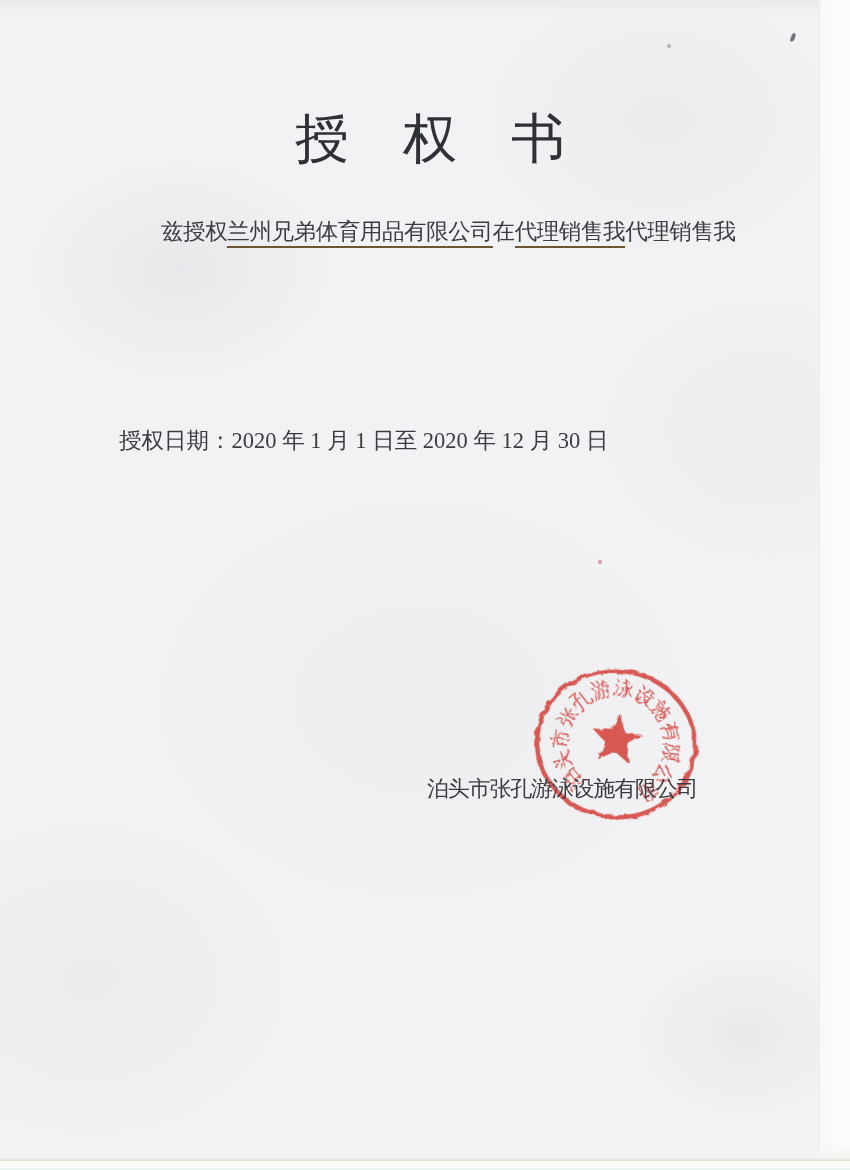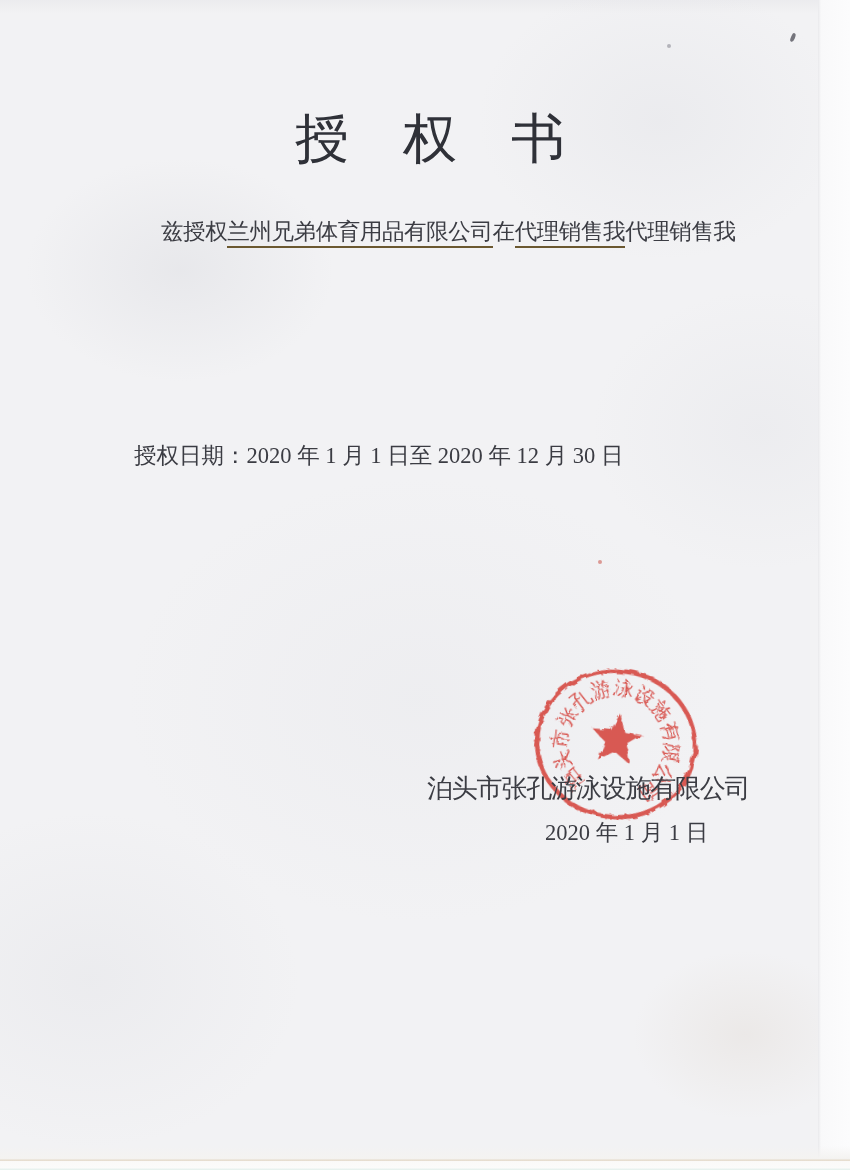--- a/index.html
+++ b/index.html
@@ -23,26 +23,26 @@
     color:#2f3138;white-space:nowrap;
   }
   .paragraph{
     position:absolute;left:118px;top:204px;width:660px;
     font-size:22.5px;letter-spacing:-0.4px;line-height:55px;color:#3b3c43;
   }
   .para-line{white-space:nowrap;}
   .para-line.indent{text-indent:43px;}
   .u{border-bottom:2px solid #6b5830;padding-bottom:2px;}
   .date-line{
-    position:absolute;left:118px;top:412px;margin:16px;
+    position:absolute;left:118px;top:412px;margin:1px;
     font-size:22.5px;line-height:55px;color:#3b3c43;white-space:nowrap;
   }
   .sig-company{
     position:absolute;left:427px;top:769px;
-    font-size:26px;letter-spacing:-1.2px;line-height:40px;color:#3b3c43;white-space:nowrap;text-align:right;
+    font-size:22px;letter-spacing:-1.2px;line-height:40px;color:#3b3c43;white-space:nowrap;text-align:right;
   }
   .sig-date{
     position:absolute;left:545px;top:813px;
     font-size:22.5px;line-height:40px;color:#3b3c43;white-space:nowrap;
   }
   .seal-wrap{position:absolute;left:496px;top:624px;width:240px;height:240px;}
   .seal-ch{
     font-size:20px;
     font-family:"Liberation Serif","DejaVu Serif",serif;
     text-anchor:middle;dominant-baseline:central;
@@ -100,20 +100,19 @@
             <text x="172.3" y="99.9" transform="rotate(69.0 172.3 99.9)" class="seal-ch" fill="#d5443e">有</text>
             <text x="176.0" y="122.0" transform="rotate(92.0 176.0 122.0)" class="seal-ch" fill="#d5443e">限</text>
             <text x="170.8" y="143.7" transform="rotate(115.0 170.8 143.7)" class="seal-ch" fill="#d5443e">公</text>
             <text x="157.5" y="161.6" transform="rotate(138.0 157.5 161.6)" class="seal-ch" fill="#d5443e">司</text>
           </g>
       </g>
     </svg>
   </div>
 
   <div class="sig-company">泊头市张孔游泳设施有限公司</div>
-  <div class="sig-date">2020 年 1 月 1 日</div>
 
   <div class="edge-right"></div>
   <div class="edge-bottom"></div>
   <div class="speck speck-1"></div>
   <div class="speck speck-2"></div>
   <div class="speck speck-3"></div>
 </div>
 
 </body></html>

